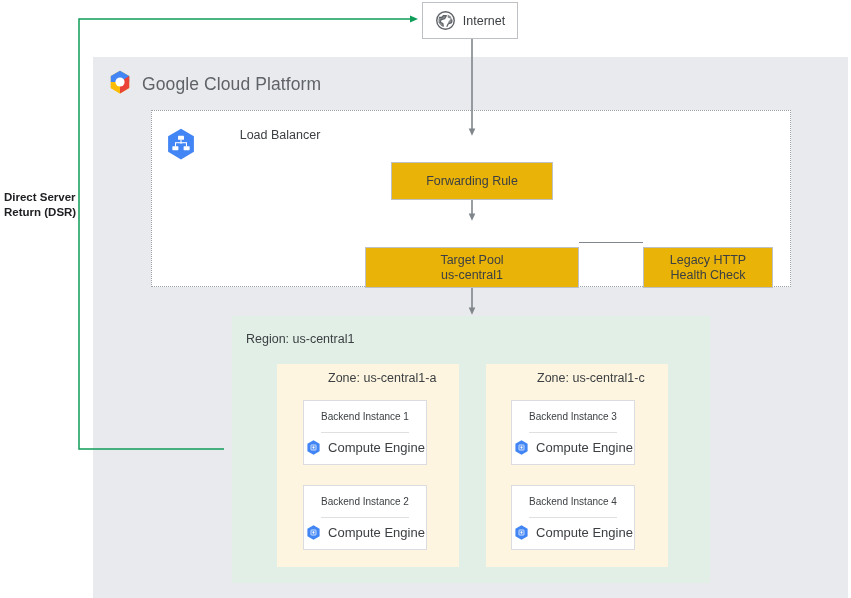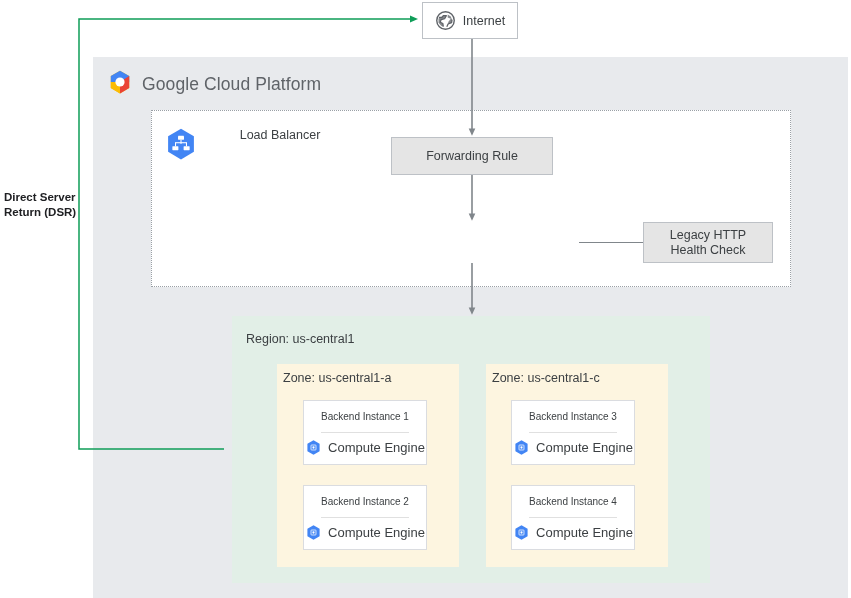--- a/index.html
+++ b/index.html
@@ -78,31 +78,32 @@
     left: 200px; top: 127px;
     width: 160px;
     text-align: center;
     font-size: 12.5px;
     line-height: 16px;
     color: #3c4043;
   }
 
   
   .flow-box {
-    background: #e5e5e5;
+    background: #eab308;
     border: 1px solid #bdc1c6;
     box-sizing: border-box;
     display: flex;
     flex-direction: column;
     align-items: center;
     justify-content: center;
     font-size: 12.5px;
     line-height: 15px;
     color: #3c4043;
     text-align: center;
+    margin-top: 25px;
   }
   #forwarding-rule-box {
     left: 391px; top: 137px;
     width: 162px; height: 38px;
   }
   #target-pool-box {
     left: 365px; top: 222px;
     width: 214px; height: 41px;
   }
   #health-check-box {
@@ -130,20 +131,21 @@
     height: 203px;
     background: #fdf5e0;
     box-sizing: border-box;
   }
   #zone-a-box { left: 277px; }
   #zone-c-box { left: 486px; }
   .zone-label {
     top: 371px;
     font-size: 12.5px;
     color: #3c4043;
+    margin-left: 45px;
   }
   #zone-a-label { left: 283px; }
   #zone-c-label { left: 492px; }
 
   
   .instance-card {
     width: 124px;
     height: 65px;
     background: #ffffff;
     border: 1px solid #dadce0;
@@ -271,20 +273,24 @@
     </svg>
   </div>
   <div class="abs" id="lb-label">
     <div>Load Balancer</div>
   </div>
 
   <div class="abs flow-box" id="forwarding-rule-box">
     <span>Forwarding Rule</span>
   </div>
 
+  <div class="abs flow-box" id="target-pool-box">
+    <span>Target Pool</span>
+    <span>us-central1</span>
+  </div>
 
   <div class="abs flow-box" id="health-check-box">
     <span>Legacy HTTP</span>
     <span>Health Check</span>
   </div>
 
   <div class="abs" id="region-label">Region: us-central1</div>
 
   <div class="abs zone-label" id="zone-a-label">Zone: us-central1-a</div>
   <div class="abs zone-label" id="zone-c-label">Zone: us-central1-c</div>

